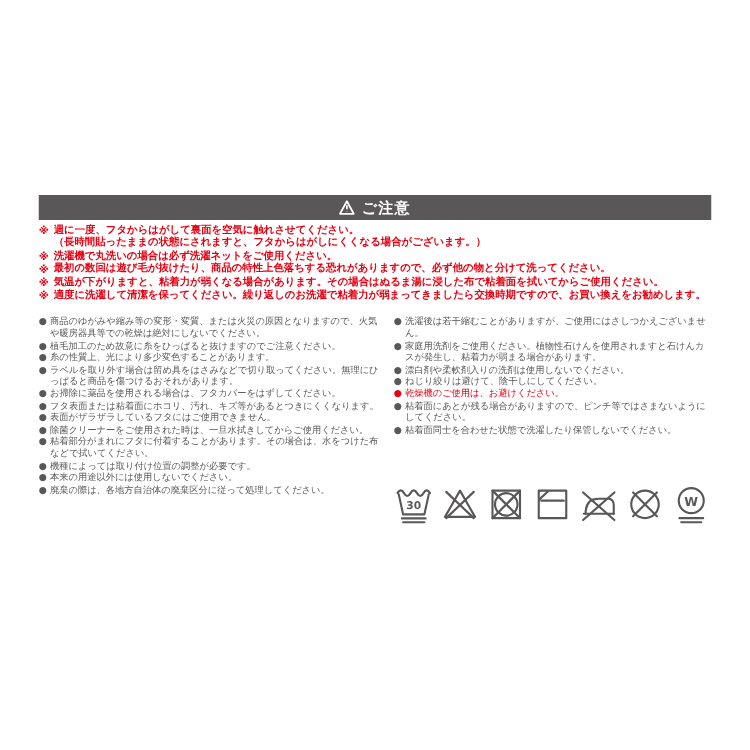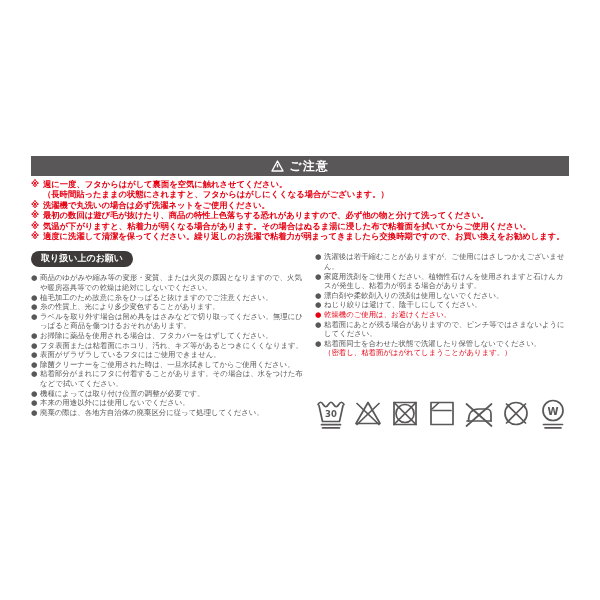--- a/index.html
+++ b/index.html
@@ -16,21 +16,21 @@
     display:flex;align-items:center;justify-content:center;gap:5px;
   }
   .caution-bar .warn{flex:none;display:flex;align-items:center;}
   .caution-title{font-size:12px;font-weight:bold;letter-spacing:1px;text-align:center;}
   .caution-sub{font-size:8.6px;font-weight:bold;}
 
   
   .red-notes{margin-top:3px;color:#e60012;font-weight:bold;font-size:8.3px;line-height:10.4px;}
   .note-row{display:flex;}
   .note-row .m{width:12px;flex:none;}
-  .note-row .t{flex:1;}
+  .note-row .t{flex:1;font-family:Liberation Serif, serif;}
 
   
   .columns{display:flex;margin-top:5px;gap:12px;}
   .col-left{width:272px;}
   .col-right{width:254px;}
   .pill{
     background:#3e3a39;color:#ffffff;display:inline-block;
     font-size:9px;font-weight:bold;line-height:1;
     padding:3px 10px 4px;border-radius:9px;
   }
@@ -85,21 +85,20 @@
     </div>
     <div class="note-row">
       <span class="m">※</span>
       <span class="t">適度に洗濯して清潔を保ってください。繰り返しのお洗濯で粘着力が弱まってきましたら交換時期ですので、お買い換えをお勧めします。</span>
     </div>
   </div>
 
   <div class="columns">
 
     <div class="col-left">
-      <span class="pill">取り扱い上のお願い</span>
       <div class="items">
         <div class="item">
           <span class="m">●</span>
           <span class="t">商品のゆがみや縮み等の変形・変質、または火災の原因となりますので、火気や暖房器具等での乾燥は絶対にしないでください。</span>
         </div>
         <div class="item">
           <span class="m">●</span>
           <span class="t">植毛加工のため故意に糸をひっぱると抜けますのでご注意ください。</span>
         </div>
         <div class="item">
@@ -167,24 +166,20 @@
           <span class="m">●</span>
           <span class="t">乾燥機のご使用は、お避けください。</span>
         </div>
         <div class="item">
           <span class="m">●</span>
           <span class="t">粘着面にあとが残る場合がありますので、ピンチ等ではさまないようにしてください。</span>
         </div>
         <div class="item">
           <span class="m">●</span>
           <span class="t">粘着面同士を合わせた状態で洗濯したり保管しないでください。</span>
-        </div>
-        <div class="item red">
-          <span class="m"></span>
-          <span class="t">（密着し、粘着面がはがれてしまうことがあります。）</span>
         </div>
       </div>
 
       
       <div class="icons-row">
         <svg width="32" height="34" viewBox="0 0 32 34">
           <path d="M3,8.5 q2.6,-4.5 5.2,0 q2.6,4.5 5.2,0 q2.6,-4.5 5.2,0 q2.6,4.5 5.2,0 q2.6,-4.5 5.2,0"></path>
           <path d="M4,9.5 L7.5,25.5 L24.5,25.5 L28,9.5"></path>
           <text x="16" y="21" text-anchor="middle" font-size="8.5">30</text>
           <line x1="6.5" y1="28.7" x2="25.5" y2="28.7"></line>

